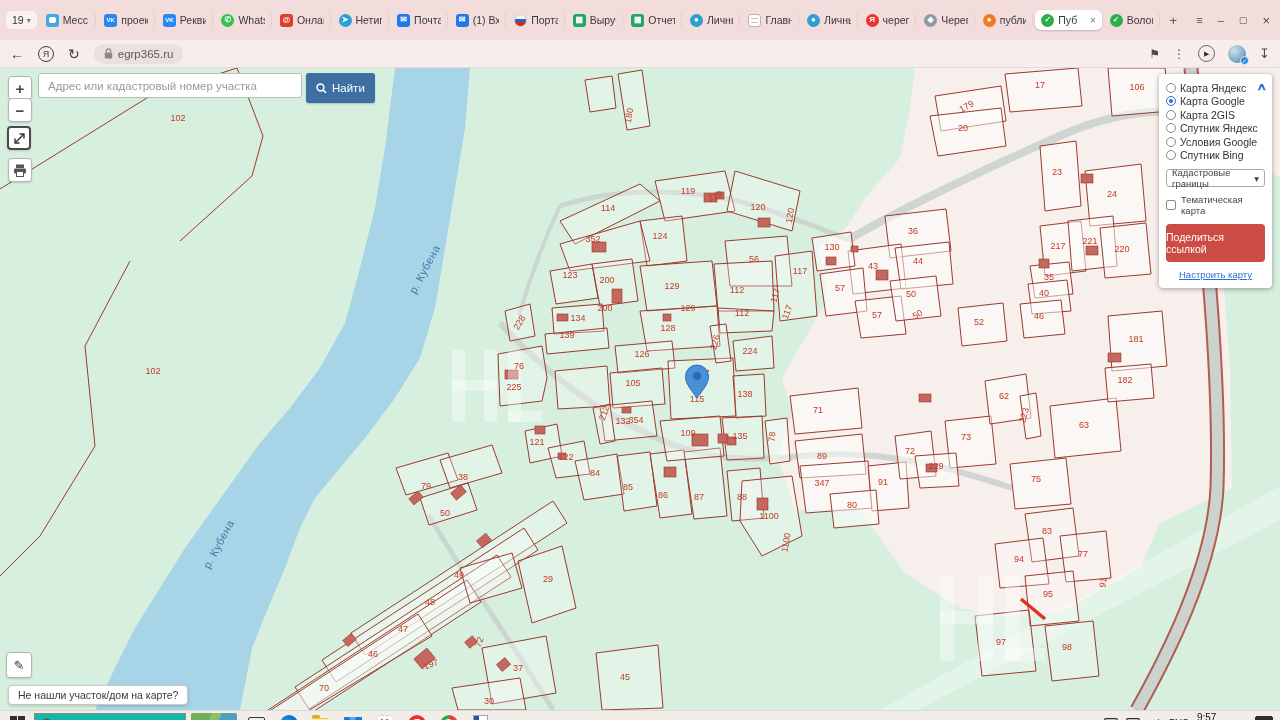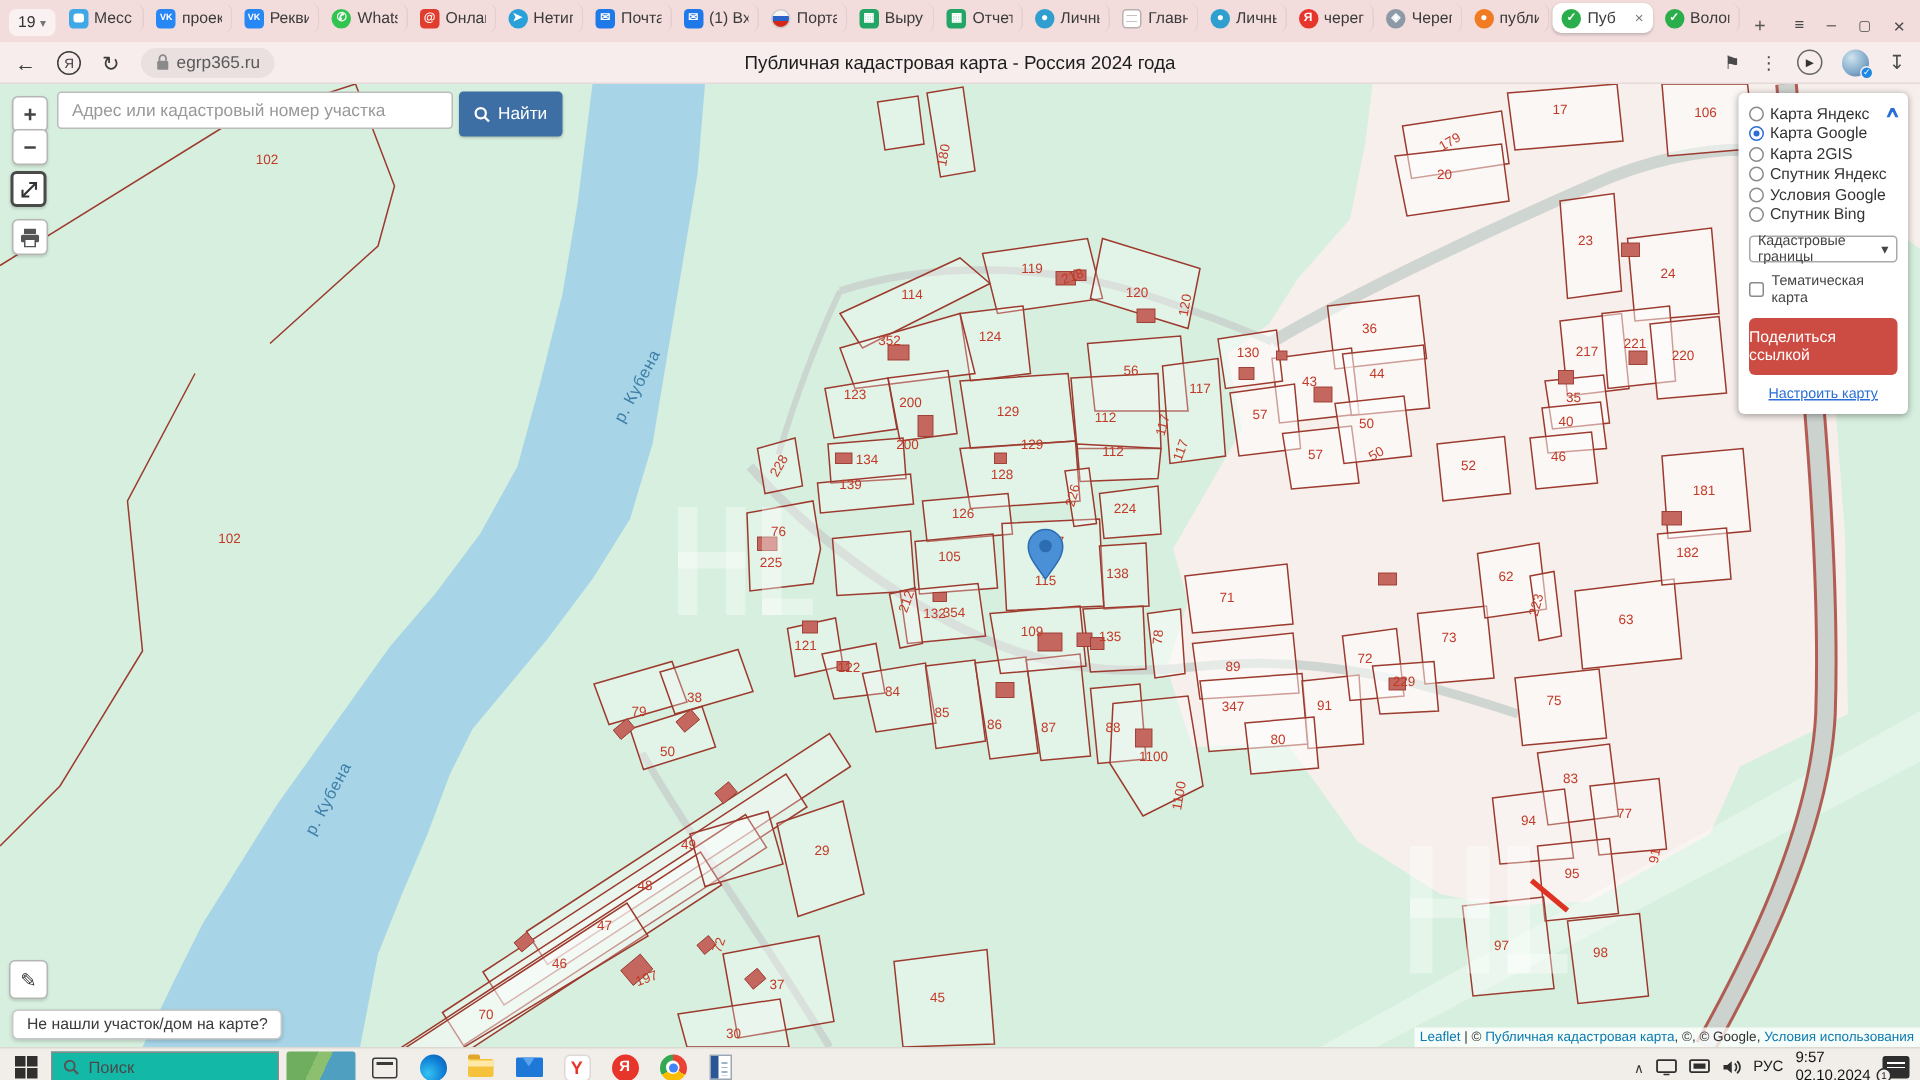--- a/index.html
+++ b/index.html
@@ -1,20 +1,20 @@
 <!DOCTYPE html>
 <html><head>
 <meta charset="utf-8">
 <style>
   html,body{margin:0;padding:0;width:1280px;height:720px;overflow:hidden;
     font-family:"Liberation Sans",sans-serif;background:#fff;-webkit-font-smoothing:antialiased;}
   *{box-sizing:border-box;}
 
   
-  .tabbar{height:28px;background:#f2dcdc;display:flex;align-items:flex-end;padding:4px 6px;gap:3px;}
+  .tabbar{height:40px;background:#f2dcdc;display:flex;align-items:center;padding:4px 6px;gap:3px;}
   .tabcount{height:18px;background:#faf2f2;border-radius:5px;display:flex;align-items:center;
     padding:0 6px;font-size:10.5px;color:#333;gap:3px;flex:none;}
   .tabcount .chev{font-size:8px;color:#777;}
   .tab{flex:1 1 0;min-width:0;height:20px;display:flex;align-items:center;gap:4px;padding:0 6px;
     border-radius:6px;font-size:10.5px;color:#3a3a3a;overflow:hidden;position:relative;}
   .tab:not(.active){border-right:1px solid rgba(0,0,0,0.06);}
   .tab.active{background:#fff;box-shadow:0 1px 2px rgba(0,0,0,.18);flex:1.25 1 0;}
   .tablabel{white-space:nowrap;overflow:hidden;flex:1 1 auto;min-width:0;}
   .tabclose{flex:none;color:#777;font-size:10px;padding-left:2px;}
   .tabicon{width:13px;height:13px;border-radius:3px;flex:none;display:flex;align-items:center;
@@ -234,21 +234,20 @@
   <span class="navic">←</span>
   <span class="ya-home">Я</span>
   <span class="navic">↻</span>
   <div class="urlchip">
     <svg width="9" height="11" viewBox="0 0 9 11">
       <rect x="0.8" y="4.5" width="7.4" height="6" rx="1" fill="#8a8a8a"></rect>
       <path d="M2.3 4.5 V3 a2.2 2.2 0 0 1 4.4 0 V4.5" fill="none" stroke="#8a8a8a" stroke-width="1.2"></path>
     </svg>
     <span>egrp365.ru</span>
   </div>
-  <div class="pagetitle">Публичная кадастровая карта - Россия 2024 года</div>
   <div class="addr-right">
     <span style="font-size:12px;">⚑</span>
     <span style="font-size:12px;">⋮</span>
     <span class="playbtn">▶</span>
     <span class="avatar">
       <span class="badge">✓</span>
     </span>
     <span style="font-size:13px;">↧</span>
   </div>
 </div>
@@ -582,23 +581,20 @@
       <span class="chk"></span>
       <span>Тематическая карта</span>
     </div>
     <div class="sharebtn">Поделиться ссылкой</div>
     <a class="cfglink">Настроить карту</a>
   </div>
 
   <div class="pencilbtn">✎</div>
   <div class="helptip">Не нашли участок/дом на карте?</div>
 
-  <div class="attrib">
-    <a>Leaflet</a><span> | © </span><a>Публичная кадастровая карта</a><span>, ©, © Google, </span><a>Условия использования</a>
-  </div>
 </div>
 
 <div class="taskbar">
   <div class="tbbtn start">
     <span class="winlogo">
         <i></i>
         <i></i>
         <i></i>
         <i></i>
       </span>

